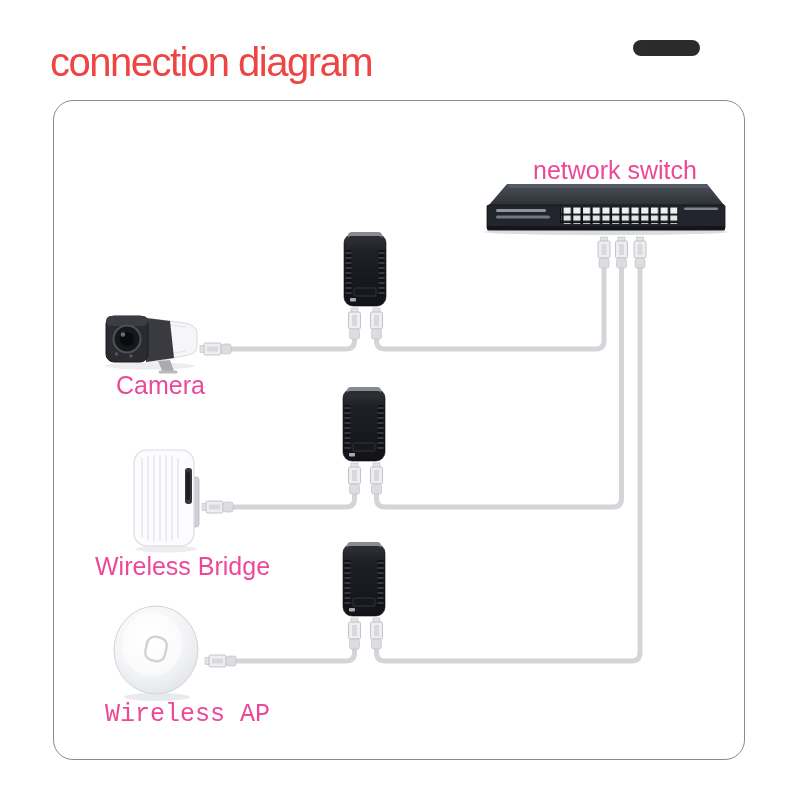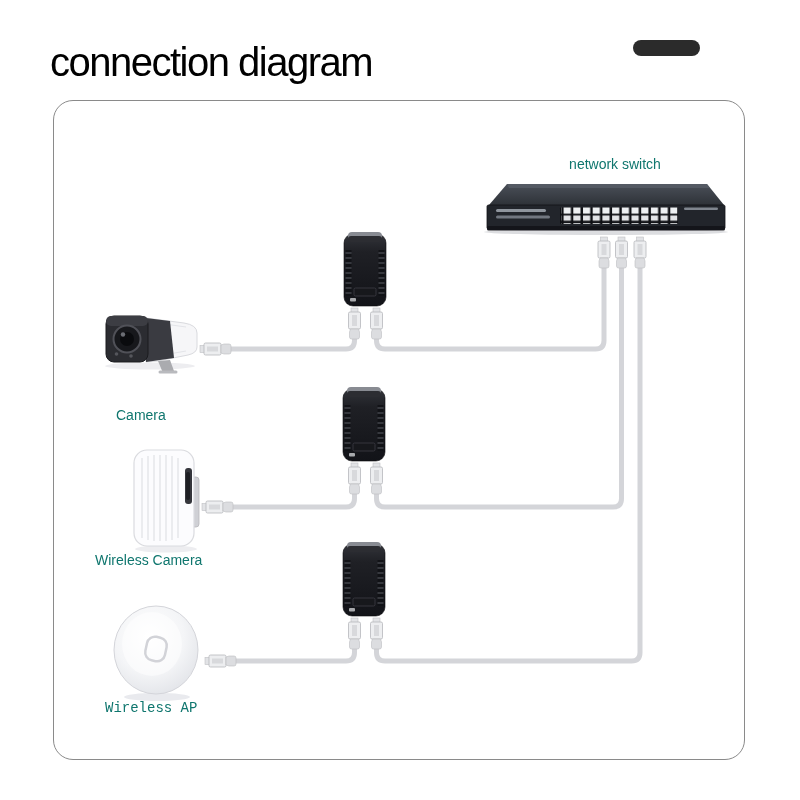--- a/index.html
+++ b/index.html
@@ -1,27 +1,27 @@
 <!DOCTYPE html>
 <html><head>
 <meta charset="utf-8">
 <style>
   html,body{margin:0;padding:0;background:#ffffff;}
   body{width:800px;height:800px;position:relative;overflow:hidden;
        font-family:"Liberation Sans",sans-serif;-webkit-font-smoothing:antialiased;}
   .page-title{position:absolute;left:50px;top:13px;font-size:40px;line-height:1.1;
-      letter-spacing:-1.5px;color:#000000;font-weight:400;white-space:nowrap;}
+      letter-spacing:-1.5px;color:#ef4444;font-weight:400;white-space:nowrap;}
   .accent-pill{position:absolute;left:633px;top:40px;width:67px;height:16px;
       border-radius:8px;background:#2b2b2b;}
   .frame{position:absolute;left:53px;top:100px;width:692px;height:660px;
       border:1.5px solid #8a8a8a;border-radius:20px;box-sizing:border-box;background:#ffffff;}
   svg.diagram{position:absolute;left:0;top:0;width:800px;height:800px;pointer-events:none;}
-  .dev-label{position:absolute;font-size:14px;color:#0f766e;white-space:nowrap;}
+  .dev-label{position:absolute;font-size:25px;color:#ec4899;white-space:nowrap;}
   .lbl-switch{left:520px;top:156px;width:190px;text-align:center;}
-  .lbl-camera{left:116px;top:371px;margin-top:36px;}
+  .lbl-camera{left:116px;top:371px;}
   .lbl-bridge{left:95px;top:552px;}
   .lbl-ap{left:105px;top:700px;font-family:Liberation Mono, monospace;}
 </style>
 </head>
 <body>
 
 <h1 class="page-title">connection diagram</h1>
 <div class="accent-pill"></div>
 
 <div class="frame"></div>
@@ -144,14 +144,14 @@
   <g>
     <ellipse cx="157" cy="697" rx="33" ry="4" fill="#e9eaee"></ellipse>
     <ellipse cx="156" cy="650" rx="42" ry="44" fill="url(#domeGrad)" stroke="#d4d5da" stroke-width="1"></ellipse>
     <ellipse cx="152" cy="644" rx="30" ry="32" fill="#ffffff" opacity="0.5"></ellipse>
     <rect x="146" y="637" width="20" height="24" rx="8" fill="none" stroke="#d2d3d8" stroke-width="2.5" transform="rotate(12 156 649)"></rect>
   </g>
 </svg>
 
 <div class="dev-label lbl-switch">network switch</div>
 <div class="dev-label lbl-camera">Camera</div>
-<div class="dev-label lbl-bridge">Wireless Camera</div>
+<div class="dev-label lbl-bridge">Wireless Bridge</div>
 <div class="dev-label lbl-ap">Wireless AP</div>
 
 </body></html>

